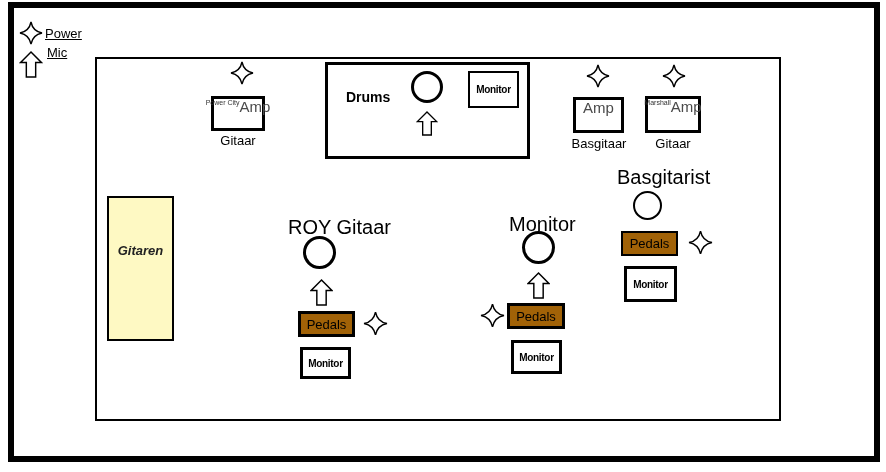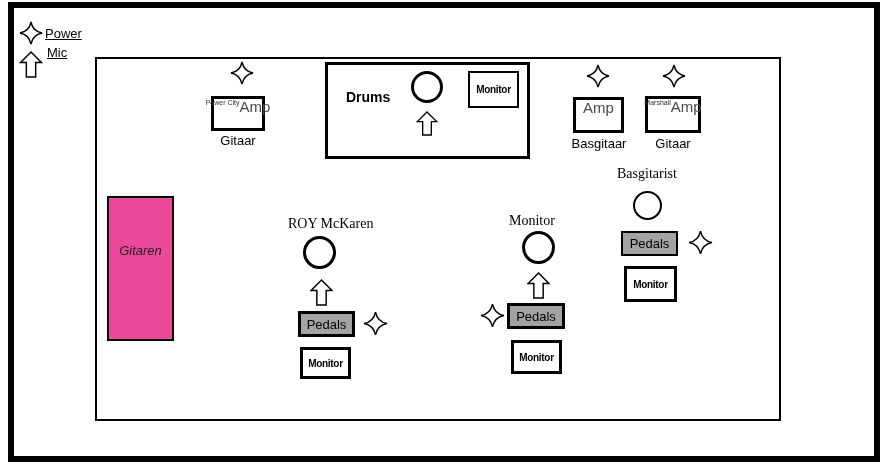--- a/index.html
+++ b/index.html
@@ -17,50 +17,50 @@
     border: 6px solid #000;
     background: #fff;
   }
   .stage {
     left: 95px; top: 57px; width: 686px; height: 364px;
     border: 2px solid #000;
     background: #fff;
   }
   .legend-label { font-size: 13px; line-height: 1; text-decoration: underline; }
   .inst-label { font-size: 13px; text-align: center; line-height: 1; }
-  .name-label { font-size: 14px; line-height: 1; white-space: nowrap; font-family: Liberation Serif, serif; }
+  .name-label { font-size: 20px; line-height: 1; white-space: nowrap; }
   .amp-box {
     border: 3px solid #000; background: #fff;
     display: flex; align-items: flex-start; justify-content: center;
   }
   .amp-brand { font-size: 7px; color: #333; line-height: 1.1; white-space: nowrap; }
   .amp-word { font-size: 15px; color: #4a4a4a; line-height: 1.05; }
   .drums-box { border: 3px solid #000; background: #fff; }
   .drums-word { font-size: 14px; }
   .monitor-box {
     border: 3px solid #000; background: #fff;
     display: flex; align-items: center; justify-content: center;
     font-weight: bold; font-size: 10px; letter-spacing: -0.3px;
     overflow: visible; white-space: nowrap;
   }
   .monitor-thin { border-width: 2px; }
   .pedals-box {
-    border: 3px solid #000; background: #a3a3a3;
+    border: 3px solid #000; background: #a16207;
     display: flex; align-items: center; justify-content: center;
     font-size: 13px;
   }
   .pedals-thin { border-width: 2px; }
   .circle {
     border: 3px solid #000; border-radius: 50%; background: #fff;
   }
   .circle-thin { border-width: 2px; }
   .rack-box {
-    border: 2px solid #000; background: #ec4899;
+    border: 2px solid #000; background: #fef9c3;
     display: flex; align-items: center; justify-content: center;
-    font-size: 13px; font-style: italic; color: #222;
+    font-size: 13px; font-style: italic; color: #222; font-weight: bold;
   }
   .rack-box span { position: relative; top: -18px; }
   svg { display: block; }
 </style>
 </head>
 <body>
 
 <div class="abs outer-frame"></div>
 
 <div class="abs" style="left:19px; top:21px; width:24px; height:24px;">
@@ -120,21 +120,21 @@
 <div class="abs amp-box" style="left:645px; top:96px; width:56px; height:37px;">
   <span class="amp-brand">Marshall</span>
   <span class="amp-word">Amp</span>
 </div>
 <div class="abs inst-label" style="left:633px; top:137px; width:80px;">Gitaar</div>
 
 <div class="abs rack-box" style="left:107px; top:196px; width:67px; height:145px;">
   <span>Gitaren</span>
 </div>
 
-<div class="abs name-label" style="left:288px; top:217px;">ROY McKaren</div>
+<div class="abs name-label" style="left:288px; top:217px;">ROY Gitaar</div>
 <div class="abs circle" style="left:303px; top:236px; width:33px; height:33px;"></div>
 <div class="abs" style="left:310px; top:279px; width:23px; height:27px;">
   <svg width="23" height="27" viewBox="0 0 22 26">
     <path d="M11 1 L21 11 L15.5 11 L15.5 25 L6.5 25 L6.5 11 L1 11 Z" fill="#fff" stroke="#000" stroke-width="1.4"></path>
   </svg>
 </div>
 <div class="abs pedals-box" style="left:298px; top:311px; width:57px; height:26px;">
   <span>Pedals</span>
 </div>
 <div class="abs" style="left:363px; top:311px; width:25px; height:25px;">

